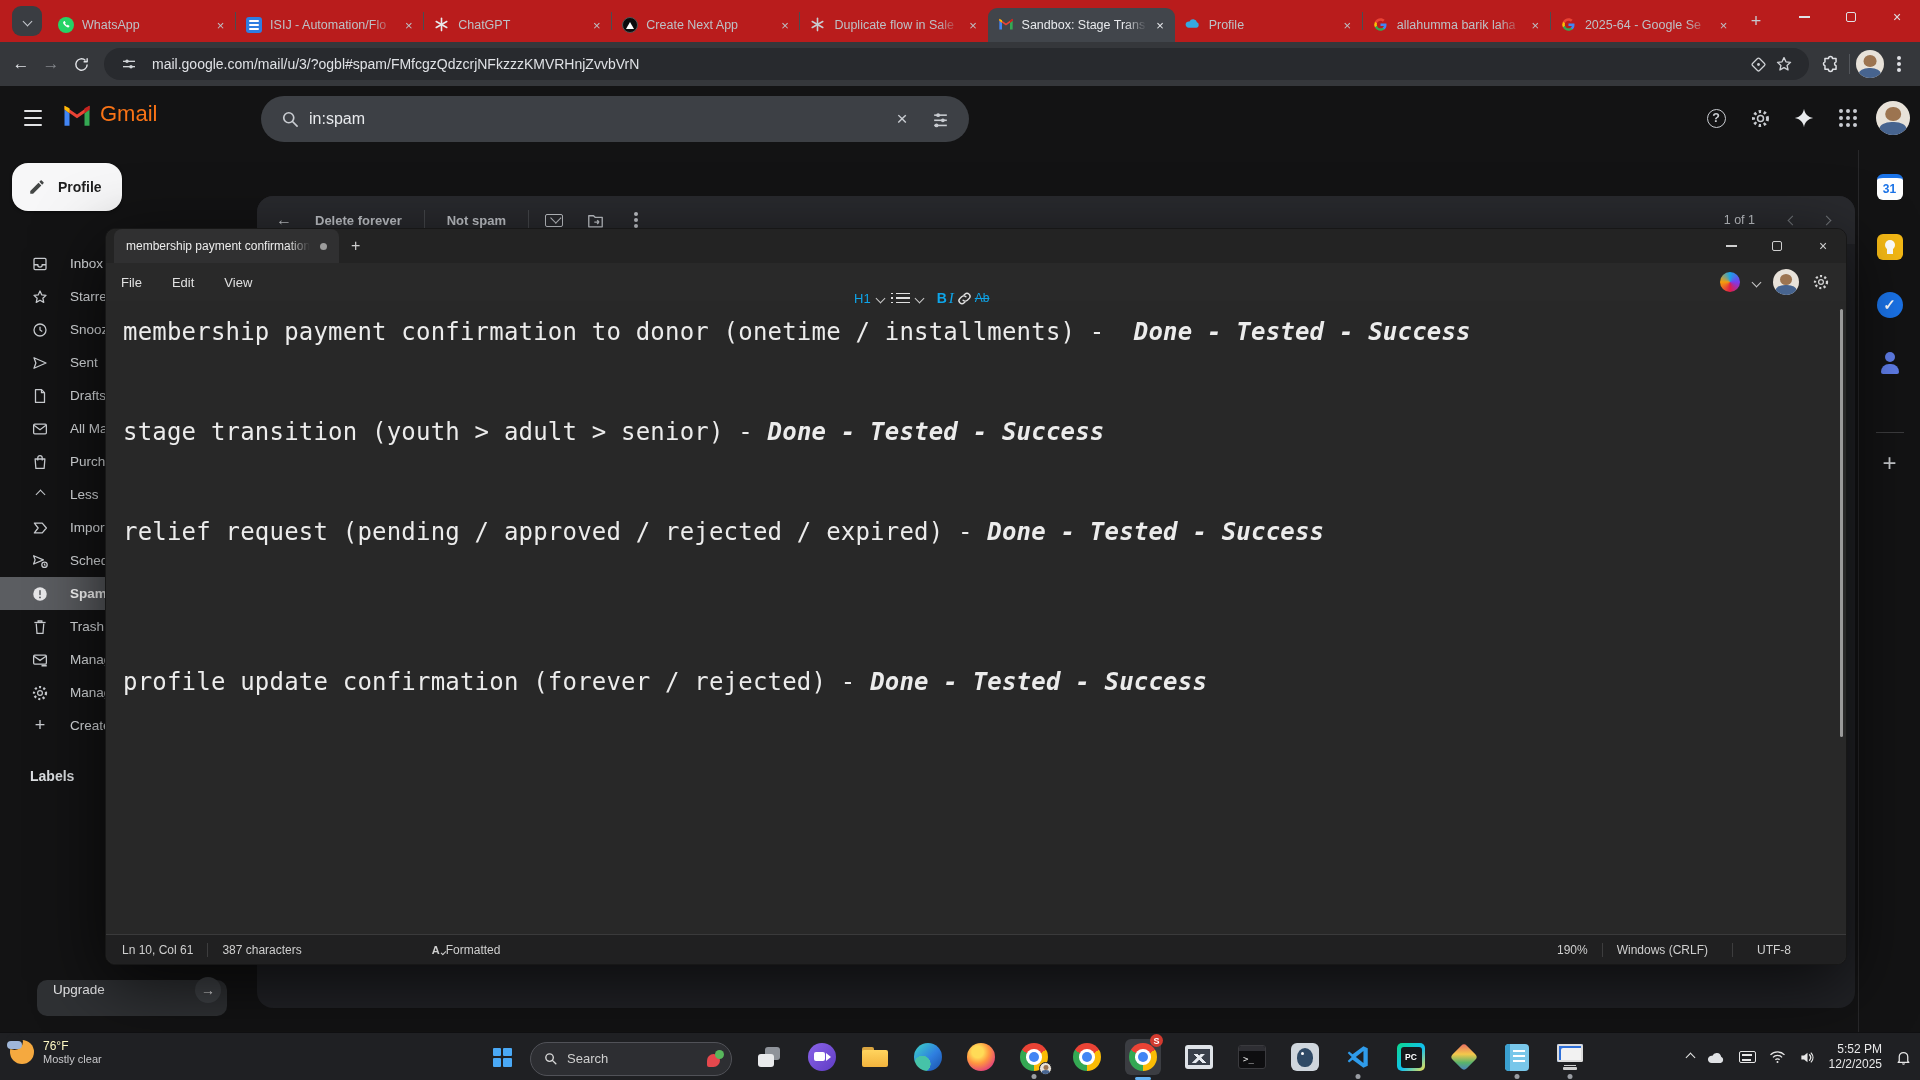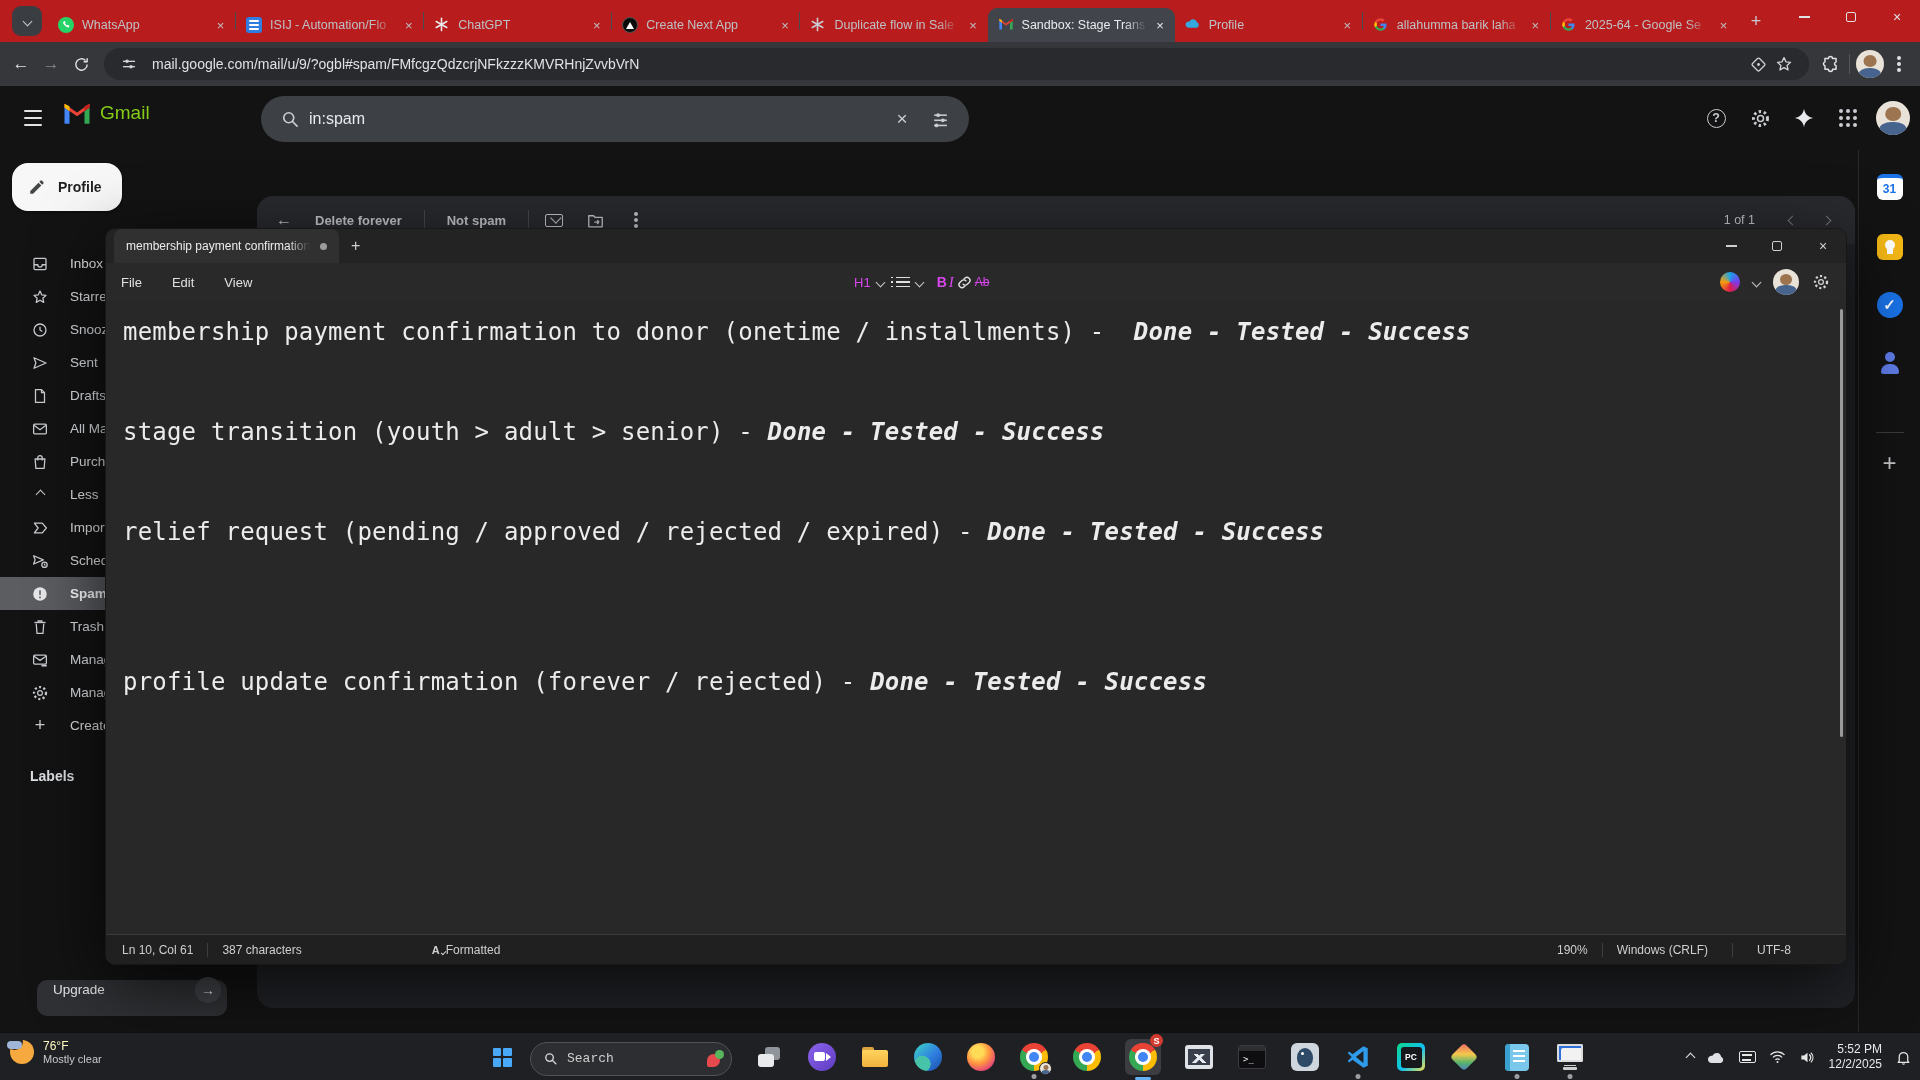--- a/index.html
+++ b/index.html
@@ -55,21 +55,21 @@
   .avatar::before { content:""; position:absolute; left:50%; top:18%; transform:translateX(-50%); width:46%; height:42%; border-radius:50%; background:#9c7450; }
   .avatar::after { content:""; position:absolute; left:50%; bottom:-8%; transform:translateX(-50%); width:80%; height:45%; border-radius:45% 45% 0 0; background:#47648f; }
   .kebab { width:4px; height:4px; border-radius:50%; background:currentColor; box-shadow:0 -6px 0 currentColor, 0 6px 0 currentColor; }
 
   
   .gmail { position:absolute; top:86px; left:0; right:0; bottom:0; background:#131314; z-index:1; }
   .gm-header { position:absolute; top:0; left:0; right:0; height:64px; }
   .hamburger { position:absolute; left:18px; top:17px; width:30px; height:30px; display:flex; flex-direction:column; justify-content:center; gap:5px; align-items:center; }
   .hamburger i { display:block; width:18px; height:2px; background:#e2e3e5; border-radius:1px; }
   .gm-logo { position:absolute; left:62px; top:15px; display:flex; align-items:center; gap:8px; }
-  .gm-logo .word { font-size:19px; color:#84cc16; }
+  .gm-logo .word { font-size:22px; color:#f97316; }
   .gm-search { position:absolute; left:261px; top:10px; width:708px; height:46px; background:#3d4045; border-radius:24px; display:flex; align-items:center; padding:0 10px; }
   .gm-search input { flex:1; background:transparent; border:none; outline:none; color:#e8eaed; font-size:16px; font-family:"Liberation Sans",sans-serif; }
   .gm-search .sic { width:38px; height:38px; display:flex; align-items:center; justify-content:center; color:#c9ccd1; flex:none; }
   .gm-right { position:absolute; right:10px; top:12px; display:flex; align-items:center; gap:4px; }
   .gm-right .hic { width:40px; height:40px; display:flex; align-items:center; justify-content:center; color:#c9ccd1; }
   .help-ring { width:19px; height:19px; border:1.8px solid #c9ccd1; border-radius:50%; display:flex; align-items:center; justify-content:center; font-size:12.5px; font-weight:700; color:#c9ccd1; }
   .grid9 { width:4px; height:4px; background:#c9ccd1; border-radius:50%; box-shadow:7px 0 0 #c9ccd1,-7px 0 0 #c9ccd1,0 7px 0 #c9ccd1,0 -7px 0 #c9ccd1,7px 7px 0 #c9ccd1,7px -7px 0 #c9ccd1,-7px 7px 0 #c9ccd1,-7px -7px 0 #c9ccd1; }
 
   .compose { position:absolute; left:12px; top:77px; height:48px; background:#f7f7f8; border-radius:16px; display:flex; align-items:center; gap:12px; padding:0 20px 0 16px; color:#1f1f1f; font-size:14px; font-weight:700; box-shadow:0 1px 3px rgba(0,0,0,.5); }
 
@@ -116,21 +116,21 @@
   .np-dirty { width:7px; height:7px; border-radius:50%; background:#9c9c9c; margin-left:10px; flex:none; }
   .np-plus { align-self:center; margin-left:12px; color:#cfcfcf; font-size:16px; }
   .np-controls { position:absolute; right:0; top:0; height:34px; display:flex; }
   .npc { width:46px; display:flex; align-items:center; justify-content:center; color:#cfcfcf; }
   .npc .min-glyph { width:11px; height:1.3px; background:#cfcfcf; }
   .npc .max-glyph { width:10px; height:10px; border:1.2px solid #cfcfcf; border-radius:2px; }
   .npc .close-glyph { font-size:14px; }
 
   .np-menubar { position:relative; height:38px; display:flex; align-items:center; background:#292929; }
   .np-menu { padding:0 15px; font-size:13px; color:#e0e0e0; }
-  .np-format { position:absolute; left:748px; top:0; height:38px; display:flex; align-items:center; gap:2px; color:#d946ef; }
+  .np-format { position:absolute; left:748px; top:16px; height:38px; display:flex; align-items:center; gap:2px; color:#0ea5e9; }
   .fmt-btn { display:flex; align-items:center; gap:6px; font-size:13px; }
   .fmt-b { font-weight:700; font-size:14px; }
   .fmt-i { font-style:italic; font-family:"Liberation Serif",serif; font-size:15px; }
   .fmt-clear { font-size:12px; text-decoration:line-through; }
   .list-ic { display:flex; flex-direction:column; gap:3px; }
   .list-ic i { display:block; width:14px; height:1.6px; background:#e0e0e0; position:relative; }
   .list-ic i::before { content:""; position:absolute; left:-5px; top:0; width:2px; height:1.6px; background:#e0e0e0; }
   .np-right { position:absolute; right:16px; top:0; height:38px; display:flex; align-items:center; gap:13px; }
   .copilot-ic { width:20px; height:20px; border-radius:50%; background:conic-gradient(#19a3e8,#7c3aed,#e11d48,#f59e0b,#19a3e8); }
   .np-avatar { width:26px; height:26px; }
@@ -152,21 +152,21 @@
   .tb-weather { position:absolute; left:10px; top:6px; display:flex; align-items:center; gap:9px; }
   .moon { width:24px; height:24px; border-radius:50%; background:#f5a93f; position:relative; overflow:visible; }
   .moon::after { content:""; position:absolute; left:-4px; top:-7px; width:17px; height:17px; border-radius:50%; background:#1f2023; }
   .moon::before { content:""; position:absolute; left:-3px; top:1px; width:15px; height:8px; border-radius:5px; background:#9fb6d8; z-index:2; }
   .wx-temp { font-size:12px; color:#fef9c3; }
   .wx-cond { font-size:11px; color:#c9c9cc; }
   .tb-center { position:absolute; left:482px; top:4px; display:flex; align-items:center; }
   .tb-tile { width:40px; height:40px; border-radius:6px; display:flex; align-items:center; justify-content:center; }
   .winlogo { width:19px; height:19px; display:grid; grid-template-columns:1fr 1fr; grid-template-rows:1fr 1fr; gap:2px; }
   .winlogo i { background:#4aa9f6; border-radius:1px; }
-  .tb-search { width:202px; height:34px; margin:3px 0 0 8px; border-radius:17px; background:#2d2e32; border:1px solid #515258; display:flex; align-items:center; padding:0 6px 0 12px;font-family:Liberation Mono, monospace; }
+  .tb-search { width:202px; height:34px; margin:3px 0 0 8px; border-radius:17px; background:#2d2e32; border:1px solid #515258; display:flex; align-items:center; padding:0 6px 0 12px; }
   .tb-search .q { font-size:13px; color:#cfcfcf; margin-left:9px; flex:1; }
   .hl-ic { width:20px; height:20px; position:relative; flex:none; }
   .hl-ic::before { content:""; position:absolute; left:2px; bottom:2px; width:13px; height:13px; border-radius:50% 50% 50% 2px; background:#e5484d; }
   .hl-ic::after { content:""; position:absolute; right:1px; top:1px; width:9px; height:9px; border-radius:50%; background:#58b75c; }
   .tb-icons { display:flex; align-items:center; gap:23px; margin-left:22px; }
   .app { width:30px; height:30px; position:relative; display:flex; align-items:center; justify-content:center; flex:none; }
   .app.has-dot::after { content:""; position:absolute; bottom:-7px; left:50%; transform:translateX(-50%); width:5px; height:5px; border-radius:50%; background:#9a9da3; }
   .app.active-app { background:#3b3d42; border-radius:6px; width:36px; height:36px; }
   .app.active-app::after { content:""; position:absolute; bottom:-5px; left:50%; transform:translateX(-50%); width:16px; height:3px; border-radius:2px; background:#63b1f1; }
 
@@ -359,21 +359,21 @@
   </div>
   <div class="url-pill">
     <span class="pill-ic">
       <svg width="16" height="16" viewBox="0 0 24 24" fill="none" stroke="#cfd2d6" stroke-width="2">
           <line x1="3" y1="8" x2="21" y2="8"></line>
           <circle cx="9" cy="8" r="2.6" fill="#cfd2d6" stroke="none"></circle>
           <line x1="3" y1="16" x2="21" y2="16"></line>
           <circle cx="15" cy="16" r="2.6" fill="#cfd2d6" stroke="none"></circle>
         </svg>
     </span>
-    <span class="url-text">mail.google.com/mail/u/9/?ogbl#spam/FMfcgzQdzcrjNFkzzzKMVRHnjZvvbVrN</span>
+    <span class="url-text">mail.google.com/mail/u/3/?ogbl#spam/FMfcgzQdzcrjNFkzzzKMVRHnjZvvbVrN</span>
     <span class="pill-ic">
       <svg width="17" height="17" viewBox="0 0 24 24" fill="none" stroke="#cfd2d6" stroke-width="1.8">
           <rect x="5" y="5" width="14" height="14" rx="2" transform="rotate(45 12 12)"></rect>
           <circle cx="12" cy="12" r="2" fill="#cfd2d6" stroke="none"></circle>
         </svg>
     </span>
     <span class="pill-ic">
       <svg width="18" height="18" viewBox="0 0 24 24" fill="none" stroke="#cfd2d6" stroke-width="1.8">
           <path d="M12 3.5l2.6 5.6 6.1.7-4.6 4.1 1.3 6-5.4-3.1-5.4 3.1 1.3-6-4.6-4.1 6.1-.7z" stroke-linejoin="round"></path>
         </svg>

